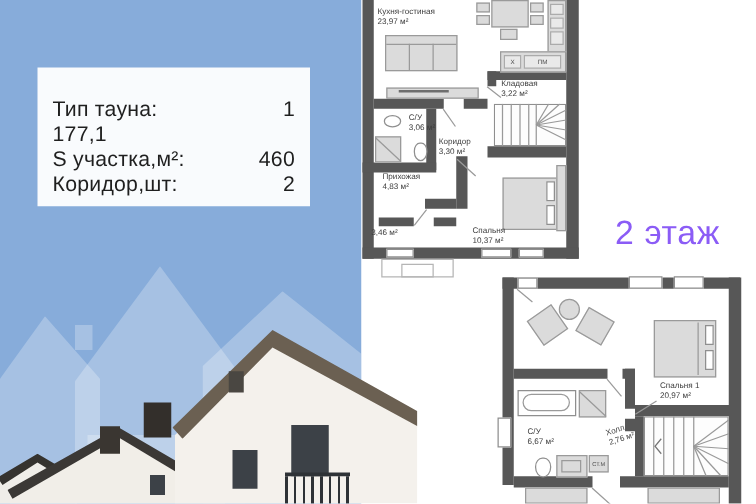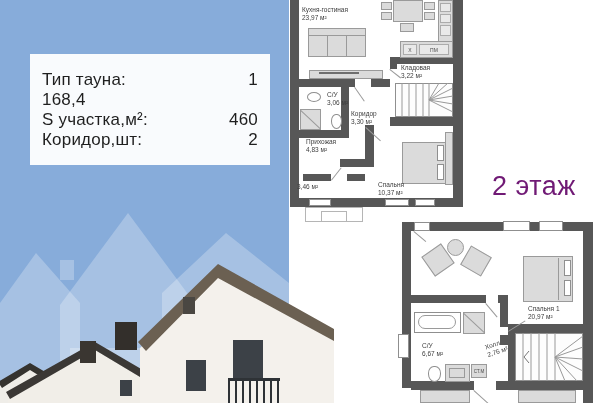--- a/index.html
+++ b/index.html
@@ -4,22 +4,22 @@
 <style>
   html,body{margin:0;padding:0;background:#fff;}
   .stage{position:relative;width:605px;height:403px;background:#ffffff;overflow:hidden;
          font-family:"Liberation Sans",sans-serif;}
   .abs{position:absolute;}
 
   
   .blue-panel{left:0;top:0;width:289px;height:403px;background:#87ACDA;}
 
   
-  .info-card{left:30px;top:54px;width:240px;height:111px;background:rgba(255,255,255,0.95);
-             box-sizing:border-box;padding:24px 12px;display:flex;flex-direction:column;justify-content:center;}
+  .info-card{left:30px;top:54px;width:218px;height:111px;background:rgba(255,255,255,0.95);
+             box-sizing:border-box;padding:24px 12px;display:flex;flex-direction:column;justify-content:flex-start;}
   .info-row{display:flex;justify-content:space-between;align-items:baseline;
             font-size:17px;color:#1f1f1f;letter-spacing:.2px;}
   .info-row .val{font-variant-numeric:tabular-nums;}
 
   
   .photo{left:0;top:198px;width:334px;height:205px;overflow:hidden;}
   .ghost{background:rgba(255,255,255,0.26);}
   .poly{position:absolute;left:0;top:0;width:334px;height:205px;}
 
   
@@ -27,21 +27,21 @@
   .wall{position:absolute;background:#575757;}
   .furn{position:absolute;background:#DBDBDB;border:1px solid #9A9A9A;box-sizing:border-box;}
   .lite{position:absolute;background:#E9E9E9;border:1px solid #ABABAB;box-sizing:border-box;}
   .win{position:absolute;background:#ffffff;border:1px solid #8F8F8F;box-sizing:border-box;}
   .tline{position:absolute;background:#9A9A9A;}
   .diag{position:absolute;height:1px;background:#9A9A9A;transform-origin:0 0;}
   .room-label{position:absolute;font-size:6.5px;line-height:1.3;color:#3D3D3D;white-space:nowrap;}
   .room-label .area{display:block;}
   .cell-label{position:absolute;font-size:5px;color:#4a4a4a;display:flex;align-items:center;justify-content:center;}
 
-  .floor-title{left:482px;top:171px;width:104px;text-align:center;font-size:27px;color:#701a75;letter-spacing:.5px;}
+  .floor-title{left:482px;top:171px;width:104px;text-align:center;font-size:27px;color:#8b5cf6;letter-spacing:.5px;}
 </style>
 </head>
 <body>
 
 <div class="stage">
 
   <div class="abs blue-panel"></div>
 
   <div class="abs photo">
 
@@ -255,21 +255,21 @@
       <span class="area">2,76 м²</span>
     </div>
   </div>
 
   <div class="abs info-card">
     <div class="info-row">
       <span class="lbl">Тип тауна:</span>
       <span class="val">1</span>
     </div>
     <div class="info-row">
-      <span class="val">168,4</span>
+      <span class="val">177,1</span>
     </div>
     <div class="info-row">
       <span class="lbl">S участка,м²:</span>
       <span class="val">460</span>
     </div>
     <div class="info-row">
       <span class="lbl">Коридор,шт:</span>
       <span class="val">2</span>
     </div>
   </div>

